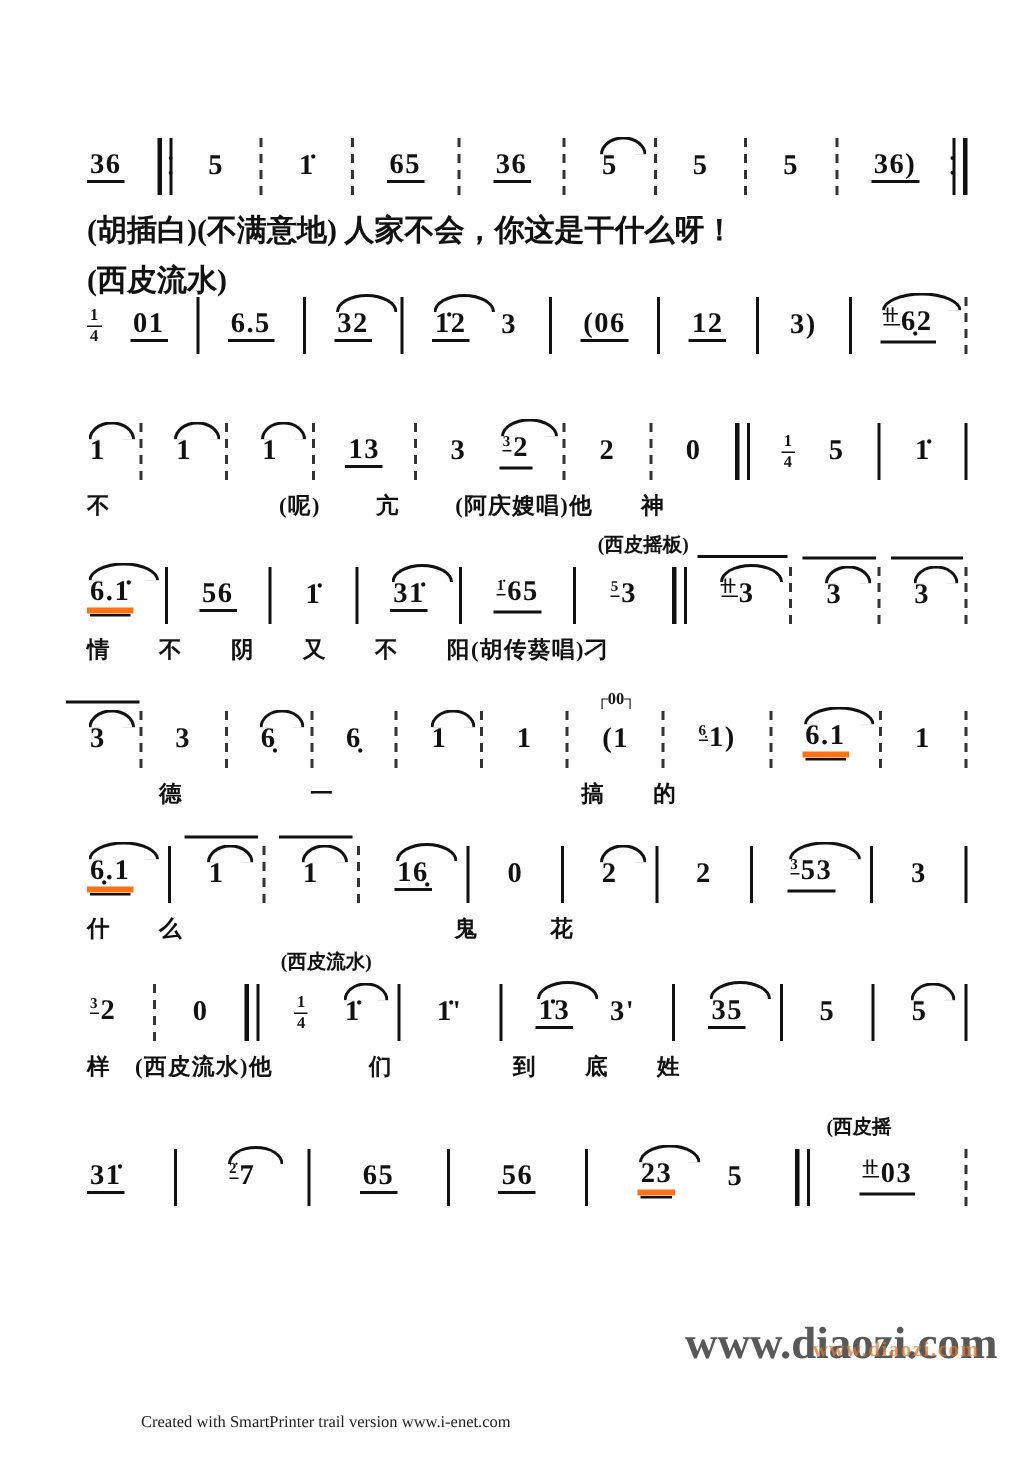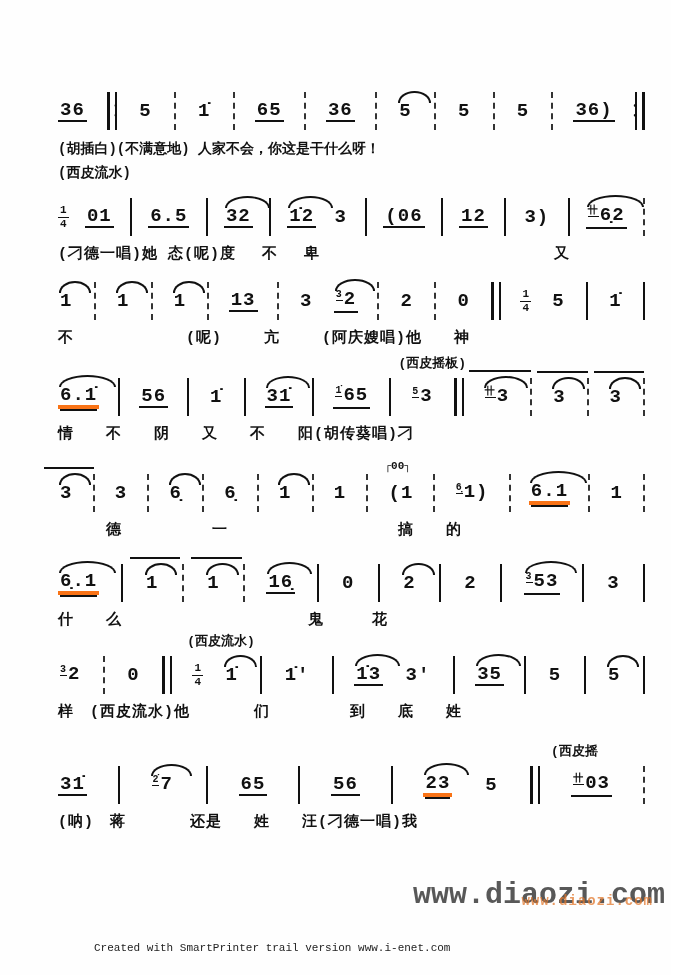--- a/index.html
+++ b/index.html
@@ -1,17 +1,17 @@
 <!DOCTYPE html>
 <html><head>
 <meta charset="utf-8">
 <style>
   html,body{margin:0;padding:0;background:#fff;}
   .page{position:relative;width:671px;height:975px;background:#fefefe;overflow:hidden;
-        font-family:Liberation Mono, monospace;color:#111;}
+        font-family:Liberation Serif, serif;color:#111;}
   .system{position:absolute;left:58px;right:26px;}
   .notes-row{display:flex;align-items:center;justify-content:space-between;height:46px;}
   .n{position:relative;font-weight:bold;font-size:19px;letter-spacing:1px;white-space:nowrap;padding:0 2px;line-height:1.1;}
   .u1{border-bottom:2px solid #111;}
   .u2{border-bottom:4px solid #f97316;box-shadow:0 4px 0 -2px #111;}
   .arc::before{content:"";position:absolute;left:1px;right:-17px;top:-10px;height:10px;
       border:2px solid #111;border-bottom:none;border-radius:50% 50% 0 0/100% 100% 0 0;}
   .over::after{content:"";position:absolute;left:-14px;right:-20px;top:-16px;border-top:2px solid #111;}
   .grace{font-size:10px;vertical-align:super;border-bottom:1px solid #111;margin-right:1px;font-weight:bold;}
   .above-mark{position:absolute;top:-23px;left:-2px;font-size:11px;font-weight:bold;letter-spacing:0;}
@@ -19,21 +19,21 @@
   .bar.line{border-left:2px solid #111;}
   .bar.dash{border-left:2px dashed #333;}
   .bar.dbl{width:5px;border-left:3px solid #111;border-right:2px solid #111;}
   .bar.rep-start{width:5px;border-left:3px solid #111;border-right:2px solid #111;position:relative;}
   .bar.rep-start::after{content:"⁚";position:absolute;left:4px;top:7px;font-size:16px;font-weight:bold;}
   .bar.rep-end{width:5px;border-left:2px solid #111;border-right:3px solid #111;position:relative;}
   .bar.rep-end::before{content:"⁚";position:absolute;right:5px;top:7px;font-size:16px;font-weight:bold;}
   .frac{display:inline-flex;flex-direction:column;align-items:center;font-size:11px;font-weight:bold;line-height:1.1;}
   .frac .top{border-bottom:1.5px solid #111;padding:0 2px;}
   .lyrics-row{margin-top:4px;font-size:15px;font-weight:bold;white-space:pre;letter-spacing:1px;}
-  .textline{font-size:14px;font-weight:bold;margin-top:6px;white-space:pre;}
+  .textline{font-size:20px;font-weight:bold;margin-top:6px;white-space:pre;}
   .annotation{position:absolute;top:-20px;font-size:13px;font-weight:bold;white-space:nowrap;}
   .footer-left{position:absolute;left:94px;top:942px;font-size:11px;color:#222;}
   .watermark{position:absolute;right:6px;top:880px;text-align:right;line-height:1.05;}
   .wm-title{font-size:40px;font-weight:bold;color:#606060;letter-spacing:4px;}
   .wm-url{position:relative;font-size:30px;font-weight:bold;color:#585858;}
   .wm-url-under{position:absolute;right:12px;top:14px;font-size:14px;color:rgba(225,120,45,.75);letter-spacing:1px;}
 </style>
 </head>
 <body>
 
@@ -80,21 +80,20 @@
           <span class="bar line"></span>
           <span class="n u1">(06</span>
           <span class="bar line"></span>
           <span class="n u1">12</span>
           <span class="bar line"></span>
           <span class="n">3)</span>
           <span class="bar line"></span>
           <span class="n u1 arc"><span class="grace">卄</span>6̣2</span>
           <span class="bar dash"></span>
         </div>
-        <div class="lyrics-row">(刁德一唱)她 态(呢)度　 不　 卑　　　　　　　　　　　　　　 又</div>
       </div>
       <div class="system" style="top: 278px;">
         <div class="notes-row">
           <span class="n arc">1</span>
           <span class="bar dash"></span>
           <span class="n arc">1</span>
           <span class="bar dash"></span>
           <span class="n arc">1</span>
           <span class="bar dash"></span>
           <span class="n u1">13</span>
@@ -226,21 +225,20 @@
           <span class="n u1">65</span>
           <span class="bar line"></span>
           <span class="n u1">56</span>
           <span class="bar line"></span>
           <span class="n u2 arc">23</span>
           <span class="n">5</span>
           <span class="bar dbl"></span>
           <span class="n u1"><span class="grace">卄</span>03</span>
           <span class="bar dash"></span>
         </div>
-        <div class="lyrics-row">(呐)　蒋　　　　还是　　姓　　汪(刁德一唱)我</div>
       </div>
     </div>
   <div class="footer-left">Created with SmartPrinter trail version www.i-enet.com</div>
   <div class="watermark">
     <div class="wm-url">
       <span>www.diaozi.com</span>
       <span class="wm-url-under">www.diaozi.com</span>
     </div>
   </div>
 </div>

